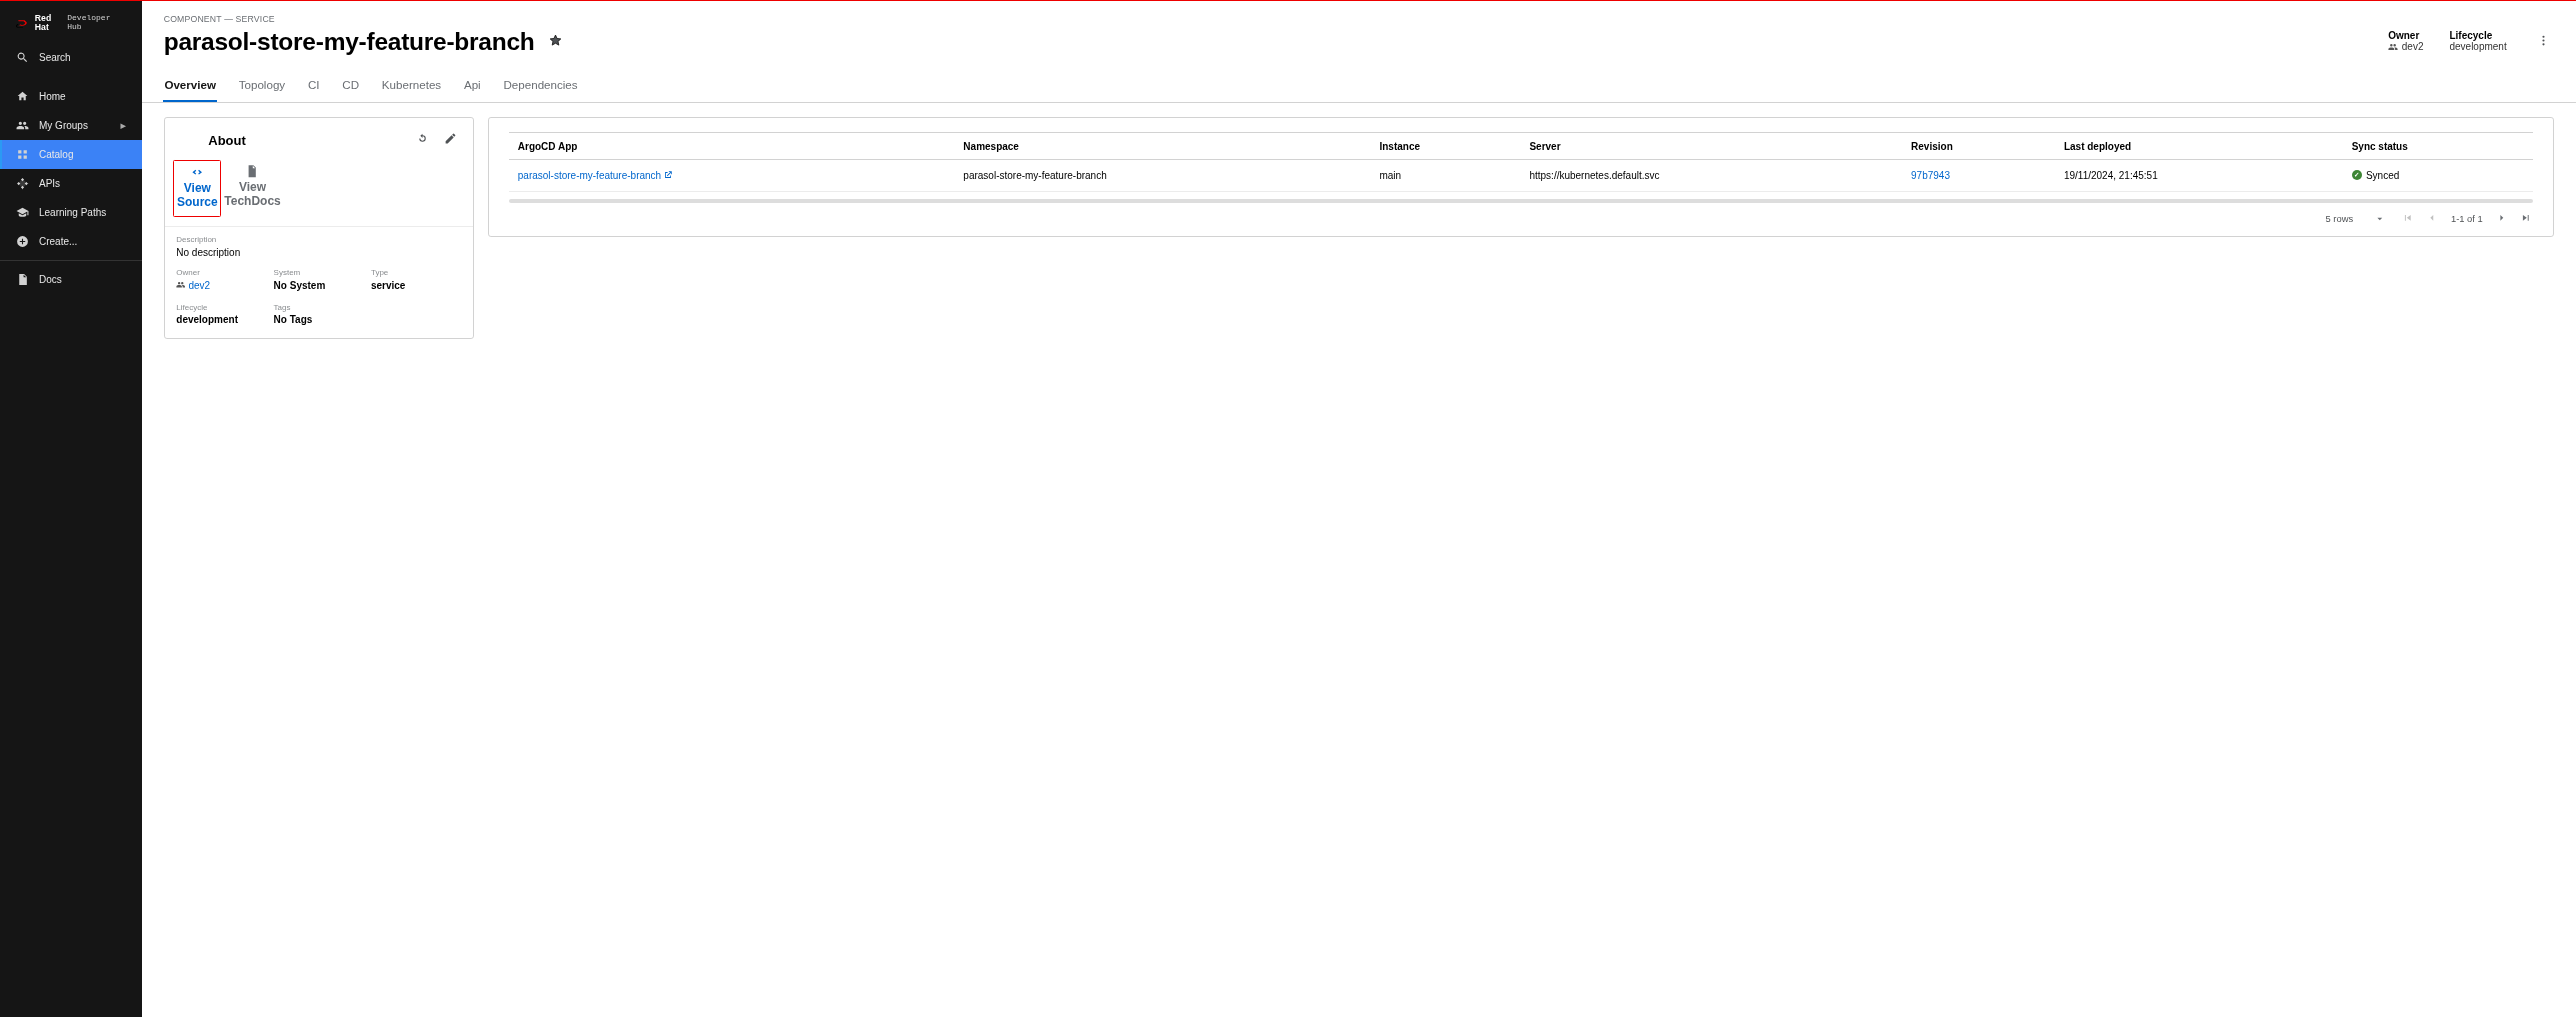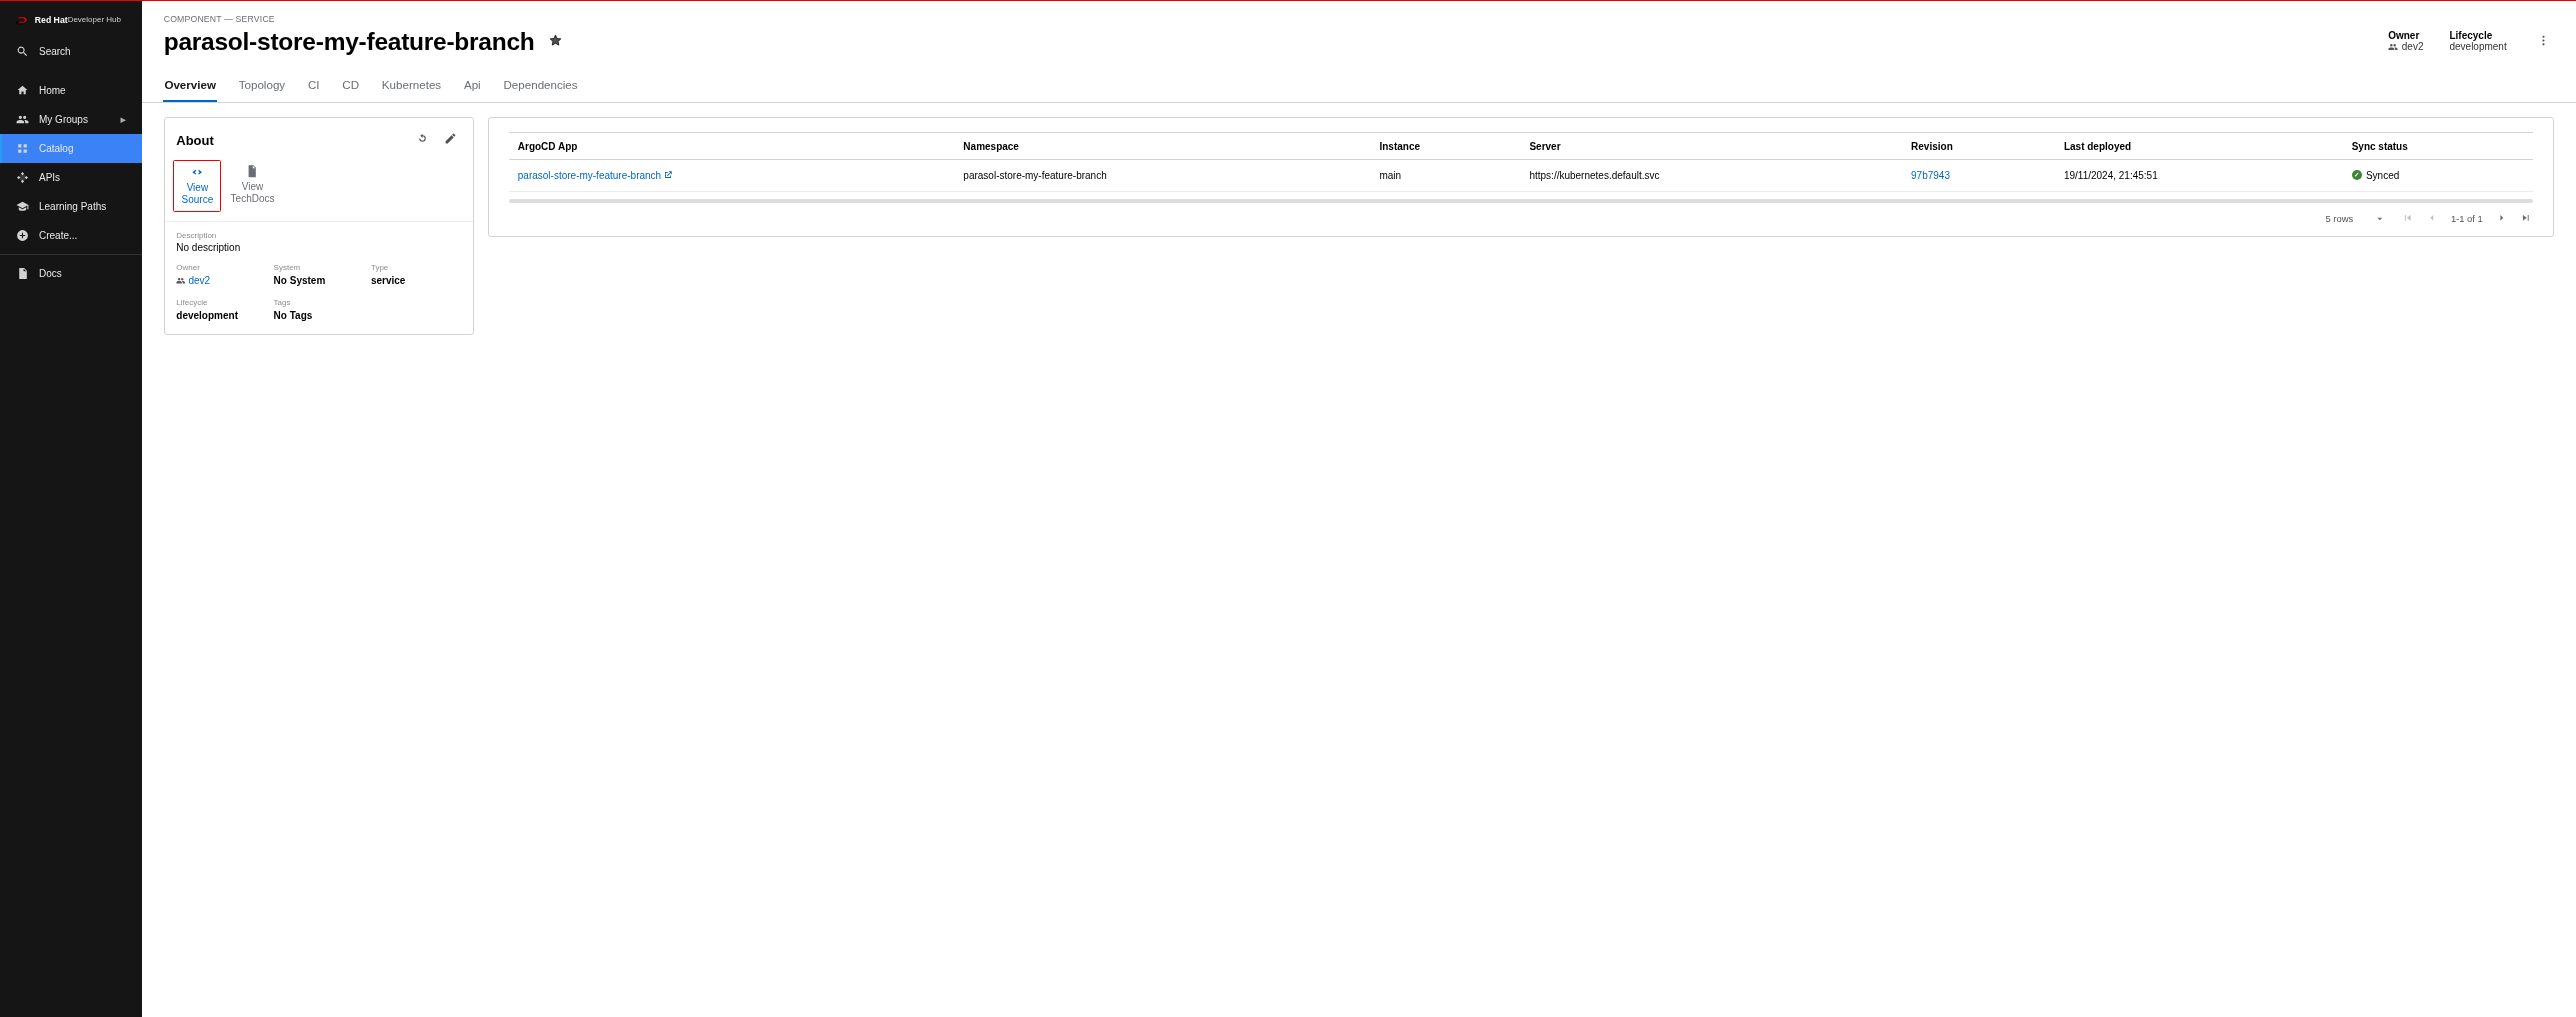--- a/index.html
+++ b/index.html
@@ -6,21 +6,21 @@
 html, body { height: 100%; }
 body { display: flex; flex-direction: column; background: #fff; border-top: 1.4px solid #e00; }
 .app { display: flex; flex: 1; min-height: 0; }
 
 
 .sidebar { width: 142px; background: #151515; color: #fff; display: flex; flex-direction: column; padding-top: 10px; flex-shrink: 0; }
 .brand { display: flex; align-items: center; gap: 5.8px; padding: 2.9px 13px 10px 16px; }
 .brand-icon { width: 16px; height: 11.6px; }
 .brand-text { display: flex; flex-direction: row; line-height: 1.1; }
 .brand-top { font-size: 8.7px; font-weight: 700; }
-.brand-bot { font-size: 8px; color: #d2d2d2; }
+.brand-bot { font-size: 8px; color: #d2d2d2; font-family: Liberation Mono, monospace; }
 .nav-item { display: flex; align-items: center; gap: 10px; padding: 8px 16px; font-size: 10px; color: #e8e8e8; cursor: pointer; position: relative; }
 .nav-item.active { background: #3b82f6; }
 .nav-item.active::before { content: ""; position: absolute; left: 0; top: 0; bottom: 0; width: 2.2px; background: #2b9af3; }
 .nav-icon { width: 13px; height: 13px; display: inline-flex; align-items: center; justify-content: center; flex-shrink: 0; }
 .nav-icon svg { width: 13px; height: 13px; fill: #d2d2d2; }
 .nav-chevron { margin-left: auto; font-size: 7.2px; color: #aaa; }
 .nav-sep { height: 0.7px; background: #333; margin: 4.3px 0; }
 
 
 .main { flex: 1; display: flex; flex-direction: column; min-width: 0; overflow: auto; }
@@ -40,27 +40,27 @@
 
 .tabs { display: flex; gap: 20px; border-bottom: 0.7px solid #d2d2d2; margin-top: 13px; padding: 0 21px; }
 .tab { padding: 8.7px 1.4px; font-size: 11.6px; color: #6a6e73; cursor: pointer; border-bottom: 2.2px solid transparent; }
 .tab.active { color: #151515; font-weight: 600; border-bottom-color: #06c; }
 
 
 .content { display: flex; gap: 14.4px; padding: 14.4px 21.7px; align-items: flex-start; }
 .card { background: #fff; border: 0.7px solid #d2d2d2; border-radius: 2.9px; }
 .about-card { width: 310px; flex-shrink: 0; }
 .about-head { display: flex; align-items: center; justify-content: space-between; padding: 10px 11.6px 7.2px 11.6px; }
-.about-title { font-size: 13px; font-weight: 600; }
+.about-title { font-size: 13px; font-weight: 600; margin-left: 32px; }
 .about-actions { display: flex; gap: 5.8px; }
 .about-links { display: flex; gap: 7.2px; padding: 0 8.7px 8.7px 8.7px; }
 .linkbox { width: 48px; display: flex; flex-direction: column; align-items: center; gap: 2.9px; padding: 4.3px 2.9px 5.8px 2.9px; border-radius: 1.4px; cursor: pointer; text-align: center; }
 .linkbox.hl { border: 0.7px solid #e00; color: #06c; }
 .linkbox svg { width: 14.4px; height: 14.4px; }
-.linkbox span { font-size: 10px; font-weight: 400; line-height: 1.15; }
+.linkbox span { font-size: 12px; font-weight: 700; line-height: 1.15; }
 .about-body { border-top: 0.7px solid #ececec; padding: 8.7px 11.6px 13px 11.6px; }
 .about-grid { display: grid; grid-template-columns: 1fr 1fr 1fr; row-gap: 11.6px; column-gap: 7.2px; margin-top: 10px; }
 .field-label { font-size: 8px; color: #8a8d90; margin-bottom: 2.9px; }
 .field-val { font-size: 10px; font-weight: 600; }
 .field-val.link { color: #06c; font-weight: 400; }
 .desc-block .field-val { font-weight: 400; }
 
 
 .deploy-card { flex: 1; padding: 14.4px 20px 10px 20px; min-width: 0; }
 .deploy-title { font-size: 16px; font-weight: 700; margin-bottom: 13px; }

